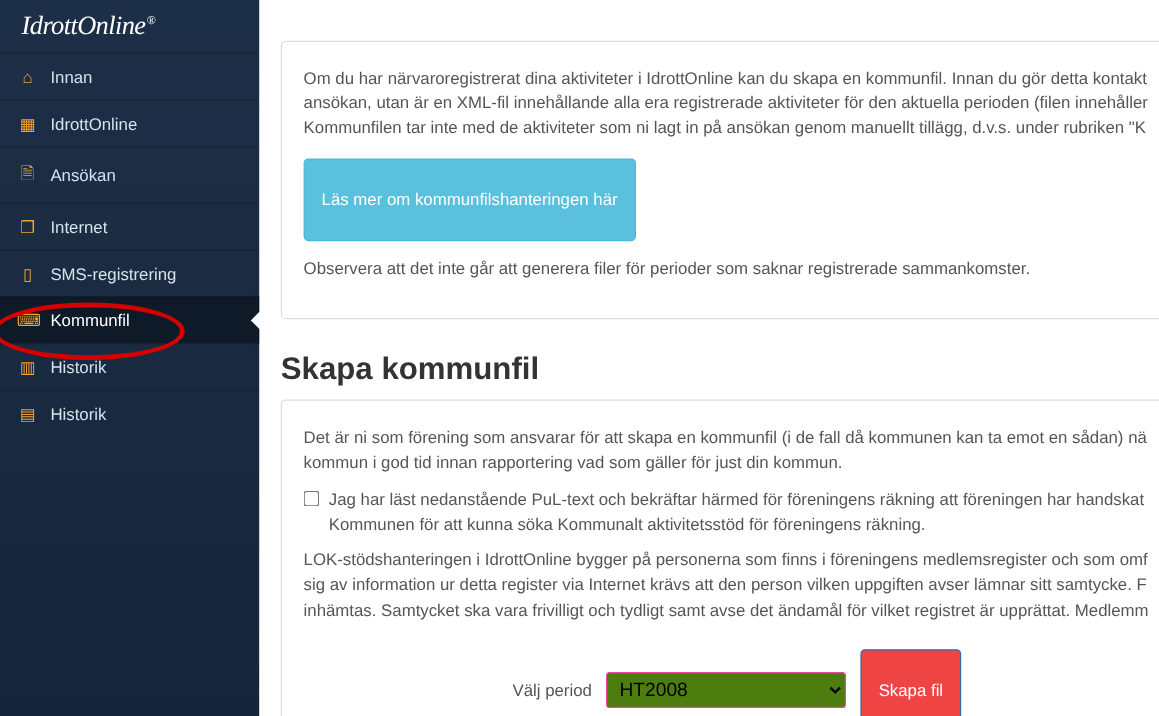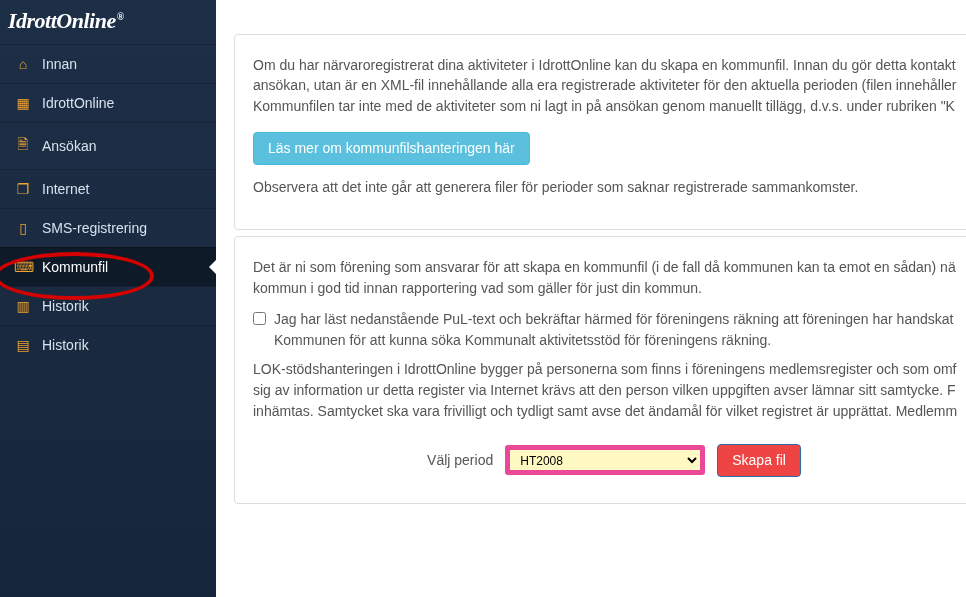--- a/index.html
+++ b/index.html
@@ -14,28 +14,27 @@
   }
   .app { display: flex; height: 100%; }
   .sidebar {
     width: 216px;
     background: #1a2a3f;
     background: linear-gradient(to bottom, #1d2f47 0%, #16263a 100%);
     flex-shrink: 0;
     position: relative;
   }
   .logo {
-    padding: 8px 14px 10px 8px;
+    padding: 8px 14px 10px 18px;
     color: #fff;
     font-size: 22px;
     font-style: italic;
     font-family: Georgia, serif;
     position: relative;
     letter-spacing: -0.5px;
-    font-weight: bold;
   }
   .logo .reg {
     font-size: 10px;
     vertical-align: super;
     font-style: normal;
     margin-left: 1px;
   }
   .nav { list-style: none; }
   .nav-item {
     display: flex;
@@ -86,21 +85,21 @@
     border: 1px solid #ddd;
     border-radius: 4px;
     margin: 18px 0 0 18px;
     padding: 20px 18px 24px 18px;
     background: #fff;
     width: 760px;
   }
   .panel p { margin-bottom: 8px; line-height: 1.45; color: #555; }
   .btn {
     display: inline-block;
-    padding: 7px 14px;
+    padding: 25px 14px;
     border-radius: 4px;
     border: 1px solid transparent;
     font-size: 14px;
     cursor: pointer;
     line-height: 1.2;
   }
   .btn-info {
     background: #5bc0de;
     border-color: #46b8da;
     color: #fff;
@@ -133,25 +132,25 @@
     display: flex;
     align-items: center;
     justify-content: center;
     margin-top: 22px;
     gap: 12px;
   }
   .form-row label { color: #555; }
   .form-row select {
     width: 200px;
     height: 30px;
-    border: 5px solid #ec4899;
+    border: 1px solid #ec4899;
     border-radius: 3px;
     padding: 3px 6px;
-    background: #fef9c3;
-    font-size: 12px;
+    background: #4d7c0f;
+    font-size: 16px;
   }
 </style>
 </head>
 <body>
 
 <div class="app">
 
   <aside class="sidebar">
     <div class="logo">
       <span>IdrottOnline</span><span class="reg">®</span>
@@ -194,20 +193,21 @@
   </aside>
 
   <main class="main">
 
     <div class="panel">
       <p>Om du har närvaroregistrerat dina aktiviteter i IdrottOnline kan du skapa en kommunfil. Innan du gör detta kontakt ansökan, utan är en XML-fil innehållande alla era registrerade aktiviteter för den aktuella perioden (filen innehåller Kommunfilen tar inte med de aktiviteter som ni lagt in på ansökan genom manuellt tillägg, d.v.s. under rubriken "K</p>
       <button class="btn btn-info">Läs mer om kommunfilshanteringen här</button>
       <p>Observera att det inte går att generera filer för perioder som saknar registrerade sammankomster.</p>
     </div>
 
+    <h2 class="section-title">Skapa kommunfil</h2>
 
     <div class="panel2">
       <p>Det är ni som förening som ansvarar för att skapa en kommunfil (i de fall då kommunen kan ta emot en sådan) nä kommun i god tid innan rapportering vad som gäller för just din kommun.</p>
       <div class="checkbox-row">
         <input type="checkbox" style="">
         <label>Jag har läst nedanstående PuL-text och bekräftar härmed för föreningens räkning att föreningen har handskat Kommunen för att kunna söka Kommunalt aktivitetsstöd för föreningens räkning.</label>
       </div>
       <p>LOK-stödshanteringen i IdrottOnline bygger på personerna som finns i föreningens medlemsregister och som omf sig av information ur detta register via Internet krävs att den person vilken uppgiften avser lämnar sitt samtycke. F inhämtas. Samtycket ska vara frivilligt och tydligt samt avse det ändamål för vilket registret är upprättat. Medlemm</p>
 
       <div class="form-row">

